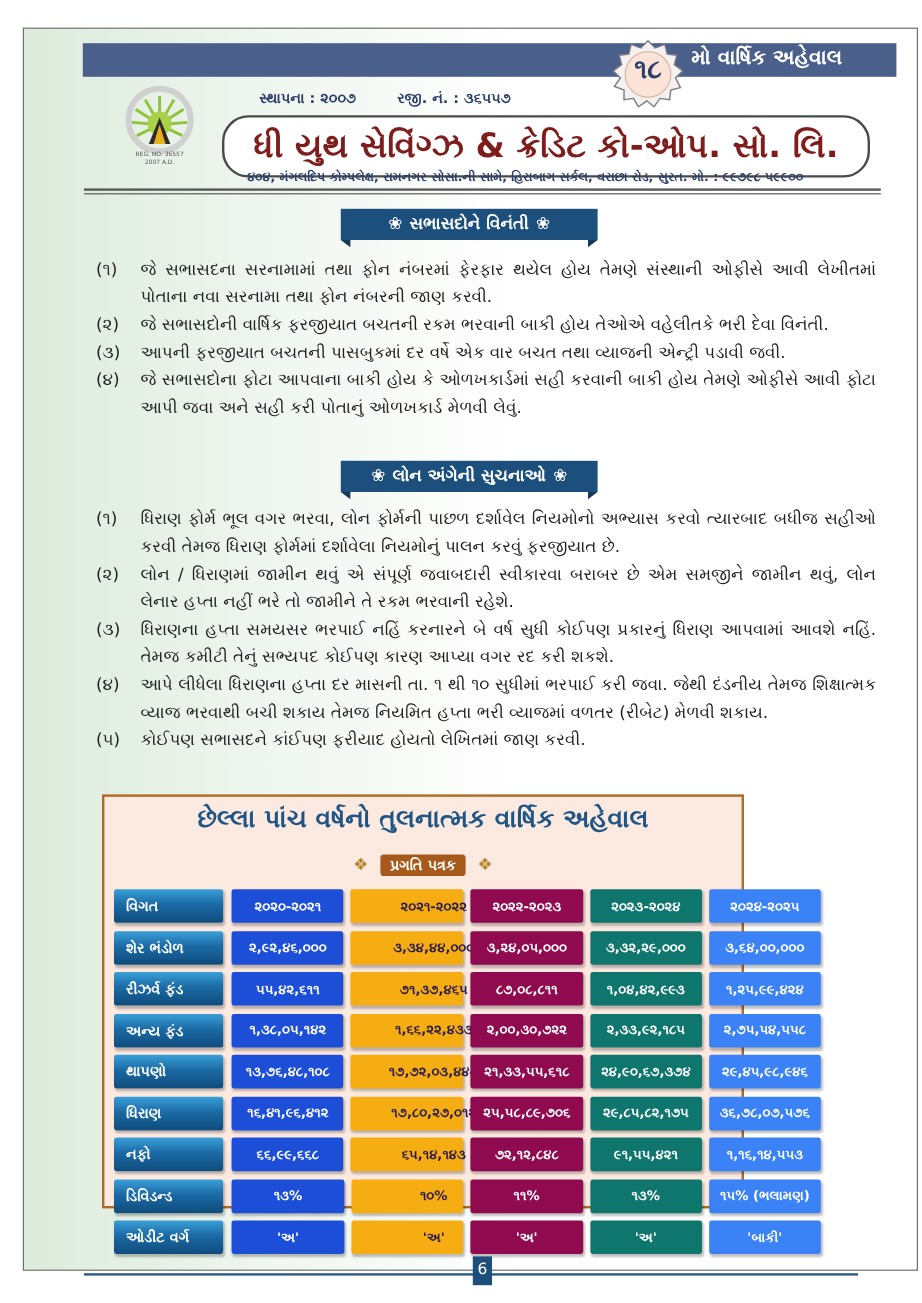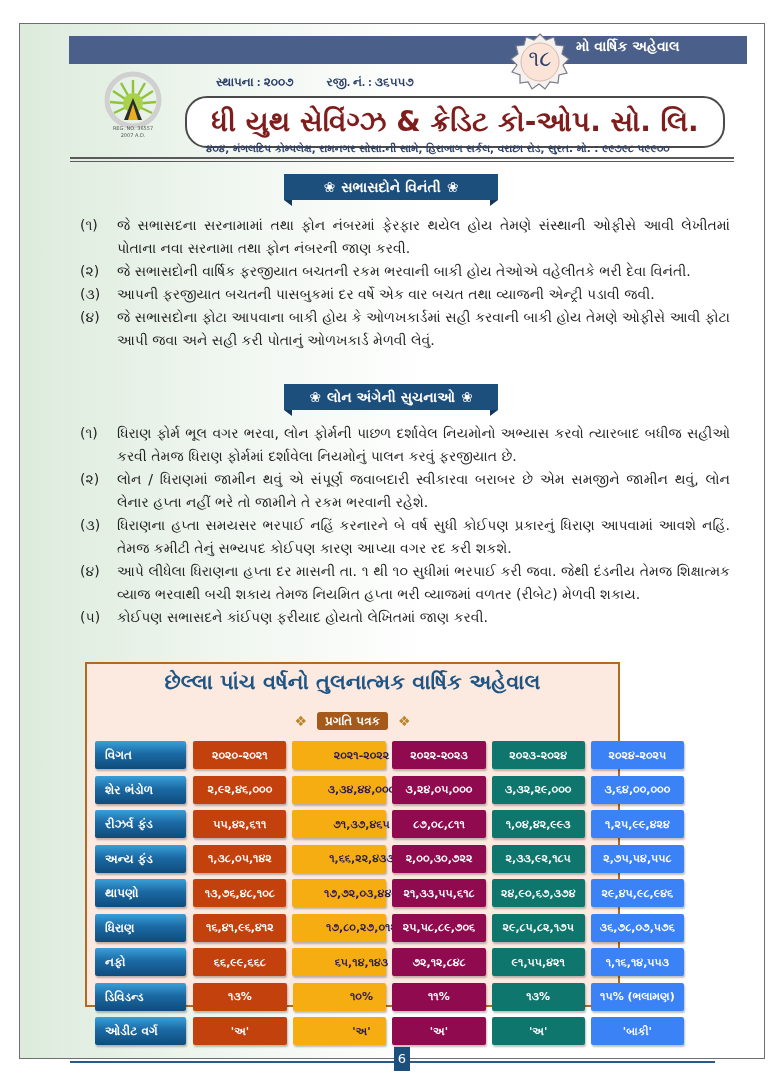--- a/index.html
+++ b/index.html
@@ -16,34 +16,33 @@
   .top-band {
     position: absolute; left: 49px; top: 12px; width: 678px; height: 28px;
     background: #4a5f8a;
   }
   .badge-wrap {
     position: absolute; left: 488px; top: 8px; width: 64px; height: 60px;
   }
   .badge-wrap svg { width: 64px; height: 60px; display: block; }
   .badge-num {
     position: absolute; left: 10px; top: 14px; width: 44px; text-align: center;
-    font-weight: normal; font-size: 22px; color: #2b3f6a;
+    font-weight: bold; font-size: 22px; color: #2b3f6a;
   }
   .badge-text {
-    position: absolute; left: 556px; top: 14px; color: #ffffff; font-weight: bold; font-size: 14px;
+    position: absolute; left: 556px; top: 14px; color: #ffffff; font-weight: bold; font-size: 17px;
     white-space: nowrap;
   }
 
   .logo { position: absolute; left: 82px; top: 46px; width: 62px; height: 70px; }
   .logo svg { width: 62px; height: 70px; display: block; }
 
   .est-line {
     position: absolute; left: 196px; top: 51px; font-size: 12px; font-weight: bold; color: #2b3f6a;
     white-space: nowrap;
-    font-family: Liberation Serif, serif;
   }
   .est-line span { margin-right: 30px; }
 
   .org-pill {
     position: absolute; left: 165px; top: 72px; width: 540px; height: 52px;
     border: 2px solid #4a4a4a; border-radius: 22px;
     background: #ffffff;
     display: flex; align-items: center; justify-content: center;
     font-size: 28px; font-weight: bold; color: #7f1d1d; white-space: nowrap;
   }
@@ -102,21 +101,21 @@
     height: 28px; display: flex; align-items: center; justify-content: center;
     font-size: 11px; font-weight: bold; color: #ffffff; white-space: nowrap;
     border-radius: 2px; box-shadow: 1px 2px 2px rgba(0,0,0,0.25);
   }
   .cell.label {
     width: 92px; justify-content: flex-start; padding-left: 10px; margin-right: 7px;
     background: linear-gradient(180deg, #3aa0d8 0%, #1b6aa5 45%, #0f4c7c 100%);
     font-size: 12px;
   }
   .cell.year { width: 94px; margin-right: 6px; }
-  .c0 { background: #c2410c; }
+  .c0 { background: #1d4ed8; }
   .c1 { background: #f5ad12; color: #2a1a50; padding-left: 44px; }
   .c2 { background: #8f0a4e; }
   .c3 { background: #0f766e; }
   .c4 { background: #3b82f6; }
 
   .footer-line {
     position: absolute; left: 50px; top: 1037px; width: 645px; height: 1.5px; background: #2b5a86;
   }
   .page-num {
     position: absolute; left: 374px; top: 1023px; width: 16px; height: 24px;

